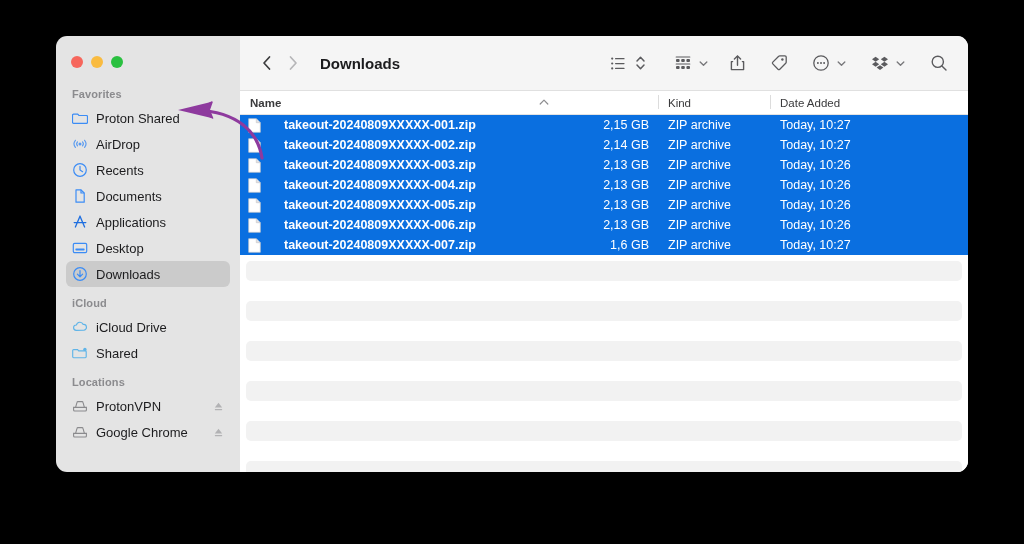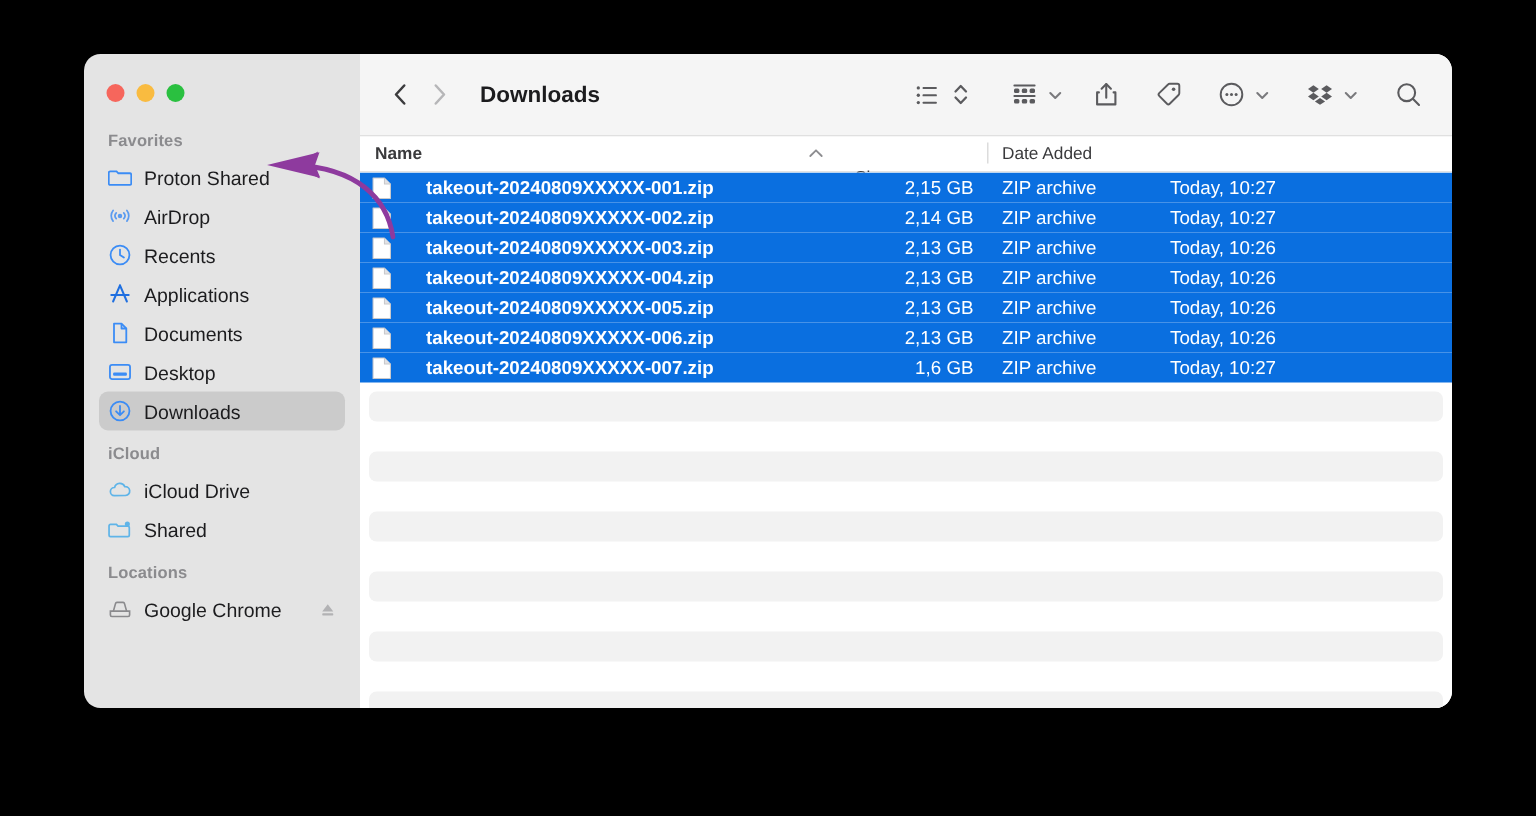--- a/index.html
+++ b/index.html
@@ -194,35 +194,35 @@
         <div class="sb-item">
           <svg class="sb-icon" viewBox="0 0 16 16">
             <circle cx="8" cy="8" r="6.3" fill="none" stroke="#3b8cf5" stroke-width="1.2"></circle>
             <path d="M8 4.4V8l2.6 1.7" fill="none" stroke="#3b8cf5" stroke-width="1.2" stroke-linecap="round"></path>
           </svg>
           <span class="sb-label">Recents</span>
         </div>
 
         <div class="sb-item">
           <svg class="sb-icon" viewBox="0 0 16 16">
-            <path d="M8 2.2 12.6 13M8 2.2 3.4 13M2.2 8.6h11.6" fill="none" stroke="#1f6fe0" stroke-width="1.35" stroke-linecap="round"></path>
-          </svg>
-          <span class="sb-label">Applications</span>
-        </div>
-
-        <div class="sb-item">
-          <svg class="sb-icon" viewBox="0 0 16 16">
             <path d="M4 1.8h5l3.2 3.2v9.2H4z" fill="none" stroke="#3b8cf5" stroke-width="1.2" stroke-linejoin="round"></path>
             <path d="M9 1.8V5h3.2" fill="none" stroke="#3b8cf5" stroke-width="1.2" stroke-linejoin="round"></path>
           </svg>
           <span class="sb-label">Documents</span>
         </div>
 
         <div class="sb-item">
           <svg class="sb-icon" viewBox="0 0 16 16">
+            <path d="M8 2.2 12.6 13M8 2.2 3.4 13M2.2 8.6h11.6" fill="none" stroke="#1f6fe0" stroke-width="1.35" stroke-linecap="round"></path>
+          </svg>
+          <span class="sb-label">Applications</span>
+        </div>
+
+        <div class="sb-item">
+          <svg class="sb-icon" viewBox="0 0 16 16">
             <rect x="1.3" y="3.3" width="13.4" height="9.4" rx="1.4" fill="none" stroke="#3b8cf5" stroke-width="1.2"></rect>
             <rect x="3.4" y="8.4" width="9.2" height="2.1" rx="0.7" fill="#3b8cf5"></rect>
           </svg>
           <span class="sb-label">Desktop</span>
         </div>
 
         <div class="sb-item selected">
           <svg class="sb-icon" viewBox="0 0 16 16">
             <circle cx="8" cy="8" r="6.3" fill="none" stroke="#3b8cf5" stroke-width="1.2"></circle>
             <path d="M8 4.6v6M5.4 8.2 8 10.8l2.6-2.6" fill="none" stroke="#3b8cf5" stroke-width="1.2" stroke-linecap="round" stroke-linejoin="round"></path>
@@ -243,20 +243,31 @@
           <svg class="sb-icon" viewBox="0 0 16 16">
             <path d="M1.6 4.6h4l1.1 1.2h6.6a.9.9 0 0 1 .9.9v5.1a.9.9 0 0 1-.9.9H1.6a.9.9 0 0 1-.9-.9V5.5a.9.9 0 0 1 .9-.9z" fill="none" stroke="#5fb4e8" stroke-width="1.15"></path>
             <circle cx="12.9" cy="4.4" r="1.7" fill="#5fb4e8"></circle>
           </svg>
           <span class="sb-label">Shared</span>
         </div>
       </div>
 
       <div class="sb-section">Locations</div>
       <div class="sb-list">
+        <div class="sb-item">
+          <svg class="sb-icon" viewBox="0 0 16 16">
+            <path d="M1.6 9.4h12.8v2.6a1 1 0 0 1-1 1H2.6a1 1 0 0 1-1-1z" fill="none" stroke="#8a8a8d" stroke-width="1.1"></path>
+            <path d="M3.6 9.4 5 4.4a1 1 0 0 1 1-.8h4a1 1 0 0 1 1 .8l1.4 5" fill="none" stroke="#8a8a8d" stroke-width="1.1" stroke-linejoin="round"></path>
+          </svg>
+          <span class="sb-label">ProtonVPN</span>
+          <svg class="eject" viewBox="0 0 12 12">
+            <path d="M6 2 10 7.2H2z" fill="#8a8a8d"></path>
+            <rect x="2" y="8.6" width="8" height="1.5" rx="0.5" fill="#8a8a8d"></rect>
+          </svg>
+        </div>
         <div class="sb-item">
           <svg class="sb-icon" viewBox="0 0 16 16">
             <path d="M1.6 9.4h12.8v2.6a1 1 0 0 1-1 1H2.6a1 1 0 0 1-1-1z" fill="none" stroke="#8a8a8d" stroke-width="1.1"></path>
             <path d="M3.6 9.4 5 4.4a1 1 0 0 1 1-.8h4a1 1 0 0 1 1 .8l1.4 5" fill="none" stroke="#8a8a8d" stroke-width="1.1" stroke-linejoin="round"></path>
           </svg>
           <span class="sb-label">Google Chrome</span>
           <svg class="eject" viewBox="0 0 12 12">
             <path d="M6 2 10 7.2H2z" fill="#8a8a8d"></path>
             <rect x="2" y="8.6" width="8" height="1.5" rx="0.5" fill="#8a8a8d"></rect>
           </svg>
@@ -378,20 +389,21 @@
           </svg>
         </div>
       </div>
 
       <div class="col-head">
         <div class="ch ch-name">Name</div>
         <svg class="sort-caret" viewBox="0 0 10 9">
           <path d="M1.2 6 5 2.2 8.8 6" fill="none" stroke="currentColor" stroke-width="1.2" stroke-linecap="round" stroke-linejoin="round"></path>
         </svg>
         <div class="ch ch-size">Size</div>
+        <div class="ch ch-kind">Kind</div>
         <div class="ch ch-date">Date Added</div>
       </div>
 
       <div class="rows">
         <div id="rows-host">
             <div class="row sel">
               <div class="c c-name">
                 <svg class="file-icon" viewBox="0 0 13 15">
                   <path d="M0.7 0.7h7.6l4 4v9.6H0.7z" fill="#ffffff" stroke="#c9c9cc" stroke-width="0.7" stroke-linejoin="round"></path>
                   <path d="M8.3 0.7v4h4" fill="#e2e2e5" stroke="#c9c9cc" stroke-width="0.7" stroke-linejoin="round"></path>

